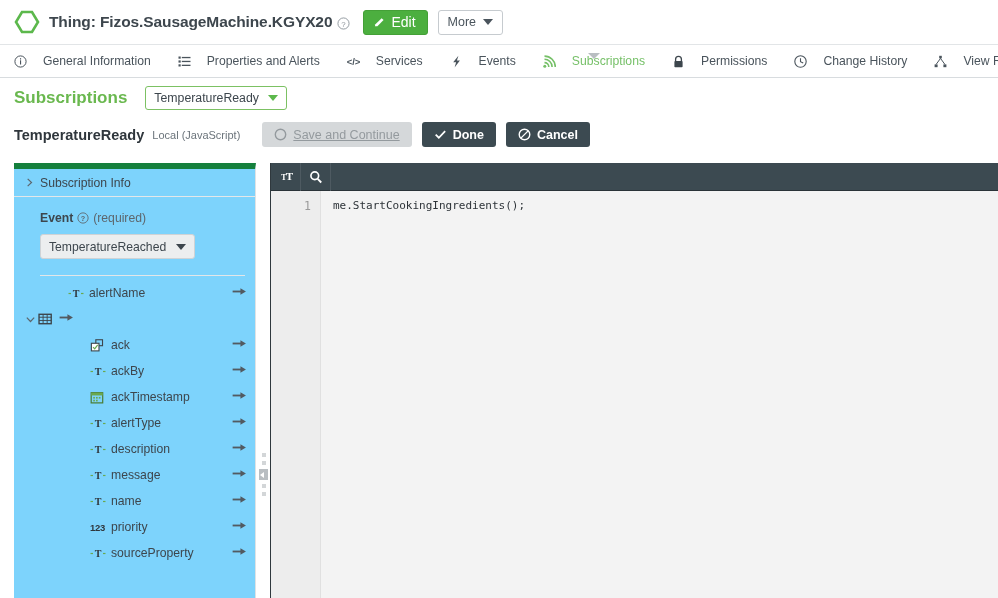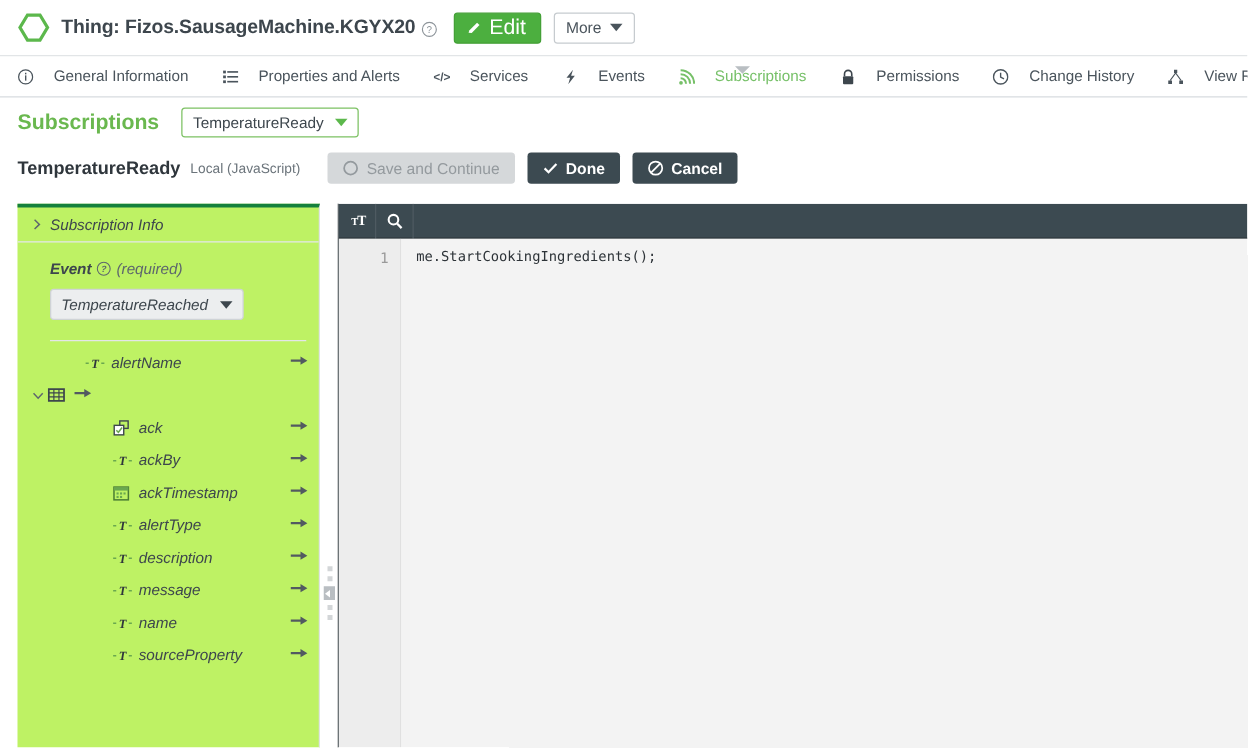--- a/index.html
+++ b/index.html
@@ -47,21 +47,21 @@
     position: relative;
     top: 1px;
   }
   .btn-edit {
     margin-left: 14px;
     height: 25px;
     background: #4caf3f;
     border: 1px solid #44a037;
     border-radius: 3px;
     color: #ffffff;
-    font-size: 17px;
+    font-size: 14px;
     padding: 0 11px 0 9px;
     display: inline-flex;
     align-items: center;
     gap: 5px;
     cursor: pointer;
     box-sizing: border-box;
   }
   .btn-more {
     margin-left: 10px;
     height: 25px;
@@ -177,42 +177,41 @@
     padding: 0 12px;
     display: inline-flex;
     align-items: center;
     gap: 6px;
     cursor: pointer;
     box-sizing: border-box;
     border: none;
     margin-right: 10px;
   }
   .btn-dark { background: #3c4a51; color: #ffffff; font-weight: bold; }
-  .btn-disabled { background: #d5d8da; color: #949a9e; cursor: default; }
+  .btn-disabled { background: #d5d8da; color: #949a9e; cursor: default; text-decoration: underline; }
 
   
   .split {
     position: absolute;
     top: 163px;
     left: 0;
     right: 0;
     bottom: 0;
     display: flex;
   }
   .left-pane {
     width: 242px;
     flex: 0 0 242px;
-    border-top: 3px solid #15803d;
+    border-top: 6px solid #15803d;
     border-right: 1px solid #dfe2e4;
     box-sizing: border-box;
-    background: #bef264;
+    background: #7dd3fc;
     overflow: hidden;
     position: relative;
     margin-left: 14px;
-    font-style: italic;
   }
   .sec-row {
     height: 28px;
     display: flex;
     align-items: center;
     padding-left: 8px;
     border-bottom: 1px solid #e4e7e9;
     box-sizing: border-box;
     font-size: 12.2px;
     color: #3d464d;
@@ -742,20 +741,31 @@
         </span>
         <span class="tree-label">name</span>
         <span class="tree-arrow">
           <svg viewBox="0 0 16 12" width="15" height="11">
             <path d="M0.5 6 H10" stroke="#525a61" stroke-width="2"></path>
             <polygon points="9,2.4 15,6 9,9.6" fill="#525a61"></polygon>
           </svg>
         </span>
       </div>
 
+      <div class="tree-row" style="padding-left:62px">
+        <span class="tree-chev"></span>
+        <span class="tree-ico t123">123</span>
+        <span class="tree-label">priority</span>
+        <span class="tree-arrow">
+          <svg viewBox="0 0 16 12" width="15" height="11">
+            <path d="M0.5 6 H10" stroke="#525a61" stroke-width="2"></path>
+            <polygon points="9,2.4 15,6 9,9.6" fill="#525a61"></polygon>
+          </svg>
+        </span>
+      </div>
 
       <div class="tree-row" style="padding-left:62px">
         <span class="tree-chev"></span>
         <span class="tree-ico">
           <svg viewBox="0 0 16 13" width="16" height="13">
             <line x1="0.5" y1="6.5" x2="3" y2="6.5" stroke="#6aa84f" stroke-width="1.2"></line>
             <line x1="13" y1="6.5" x2="15.5" y2="6.5" stroke="#6aa84f" stroke-width="1.2"></line>
             <text x="8" y="10.2" font-size="10" font-weight="bold" fill="#2f363c" text-anchor="middle" font-family="Liberation Serif, serif">T</text>
           </svg>
         </span>

